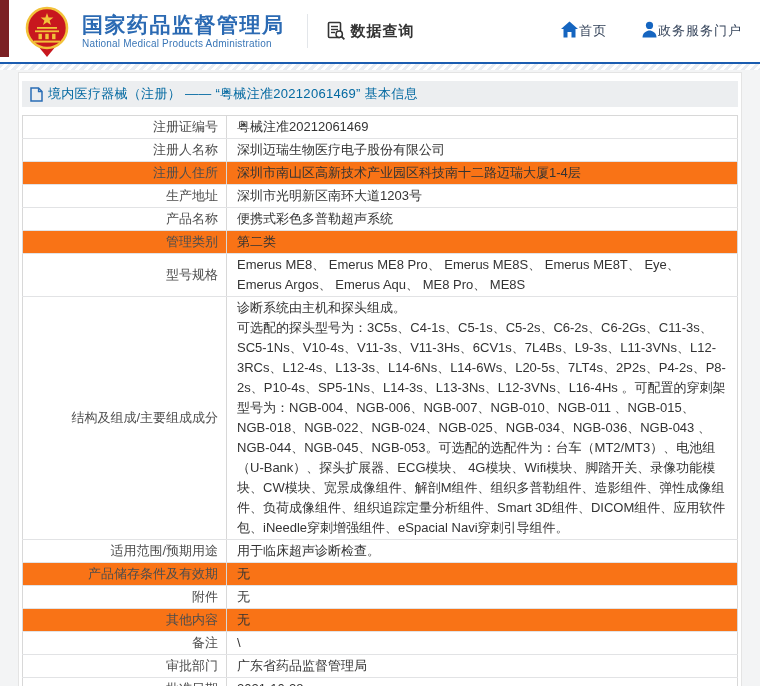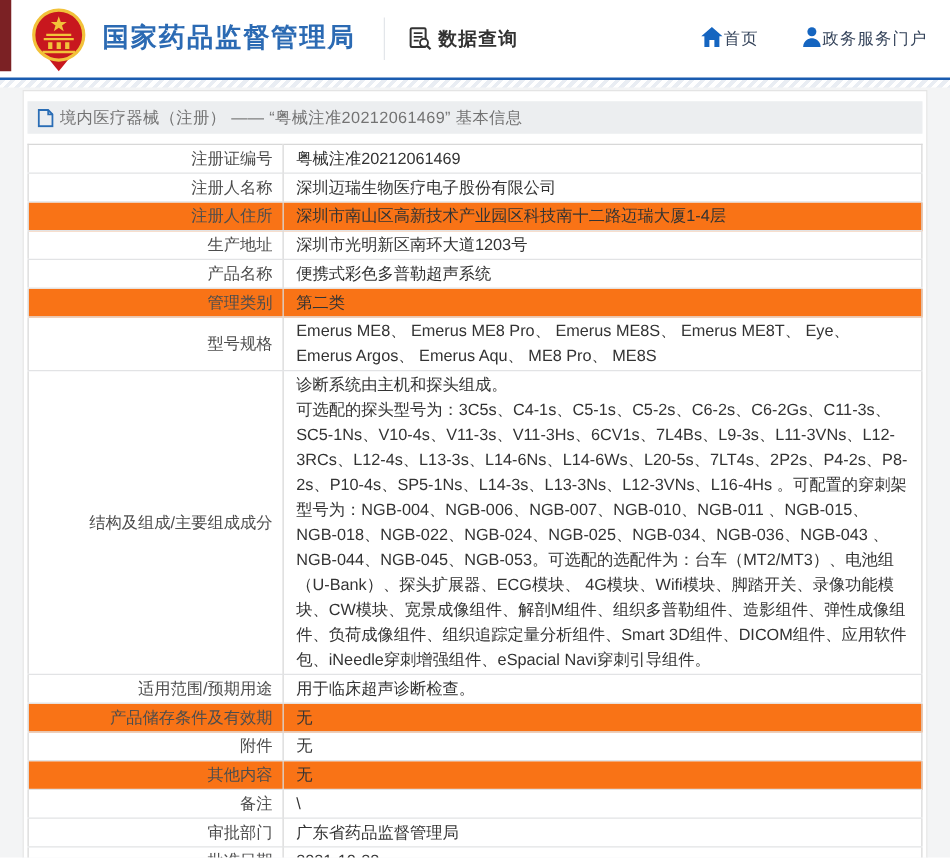--- a/index.html
+++ b/index.html
@@ -42,21 +42,21 @@
   .panel {
     margin:2px 18px 0 18px; background:#ffffff;
     border:1px solid #e4e4e4;
     padding:8px 2px 6px 2px;
   }
   .breadcrumb {
     background:#eceef0; height:26px; display:flex; align-items:center;
     padding:0 8px; margin:0 1px;
   }
   .breadcrumb-icon { margin-right:5px; display:flex; }
-  .breadcrumb-text { font-size:13px; color:#737373; letter-spacing:0.3px; }
+  .breadcrumb-text { font-size:13px; color:#0369a1; letter-spacing:0.3px; }
   
   table.info {
     width:calc(100% - 2px); margin:8px 1px 0 1px;
     border-collapse:collapse; border:1px solid #d8d8d8;
     table-layout:fixed;
   }
   table.info td {
     border-bottom:1px solid #e2e3e5;
     font-size:13px; line-height:20px; vertical-align:middle;margin-left:36px;
   }
@@ -85,20 +85,21 @@
     <rect x="13" y="21" width="20" height="1.8" fill="#f2c23a"></rect>
     <rect x="11" y="24.4" width="24" height="1.8" fill="#f2c23a"></rect>
     <rect x="14.5" y="27.8" width="3.4" height="5.4" fill="#f2c23a"></rect>
     <rect x="21.3" y="27.8" width="3.4" height="5.4" fill="#f2c23a"></rect>
     <rect x="28.1" y="27.8" width="3.4" height="5.4" fill="#f2c23a"></rect>
     <rect x="10" y="34.6" width="26" height="2" fill="#f2c23a"></rect>
   </svg>
 
   <div class="brand">
     <div class="brand-title">国家药品监督管理局</div>
+    <div class="brand-sub">National Medical Products Administration</div>
   </div>
 
   <div class="header-divider"></div>
 
   <div class="data-query">
     <svg width="20" height="20" viewBox="0 0 20 20">
       <rect x="2.5" y="1.5" width="12" height="15" rx="1" fill="none" stroke="#333" stroke-width="1.6"></rect>
       <line x1="5" y1="5.5" x2="12" y2="5.5" stroke="#333" stroke-width="1.4"></line>
       <line x1="5" y1="8.5" x2="12" y2="8.5" stroke="#333" stroke-width="1.4"></line>
       <line x1="5" y1="11.5" x2="9" y2="11.5" stroke="#333" stroke-width="1.4"></line>

